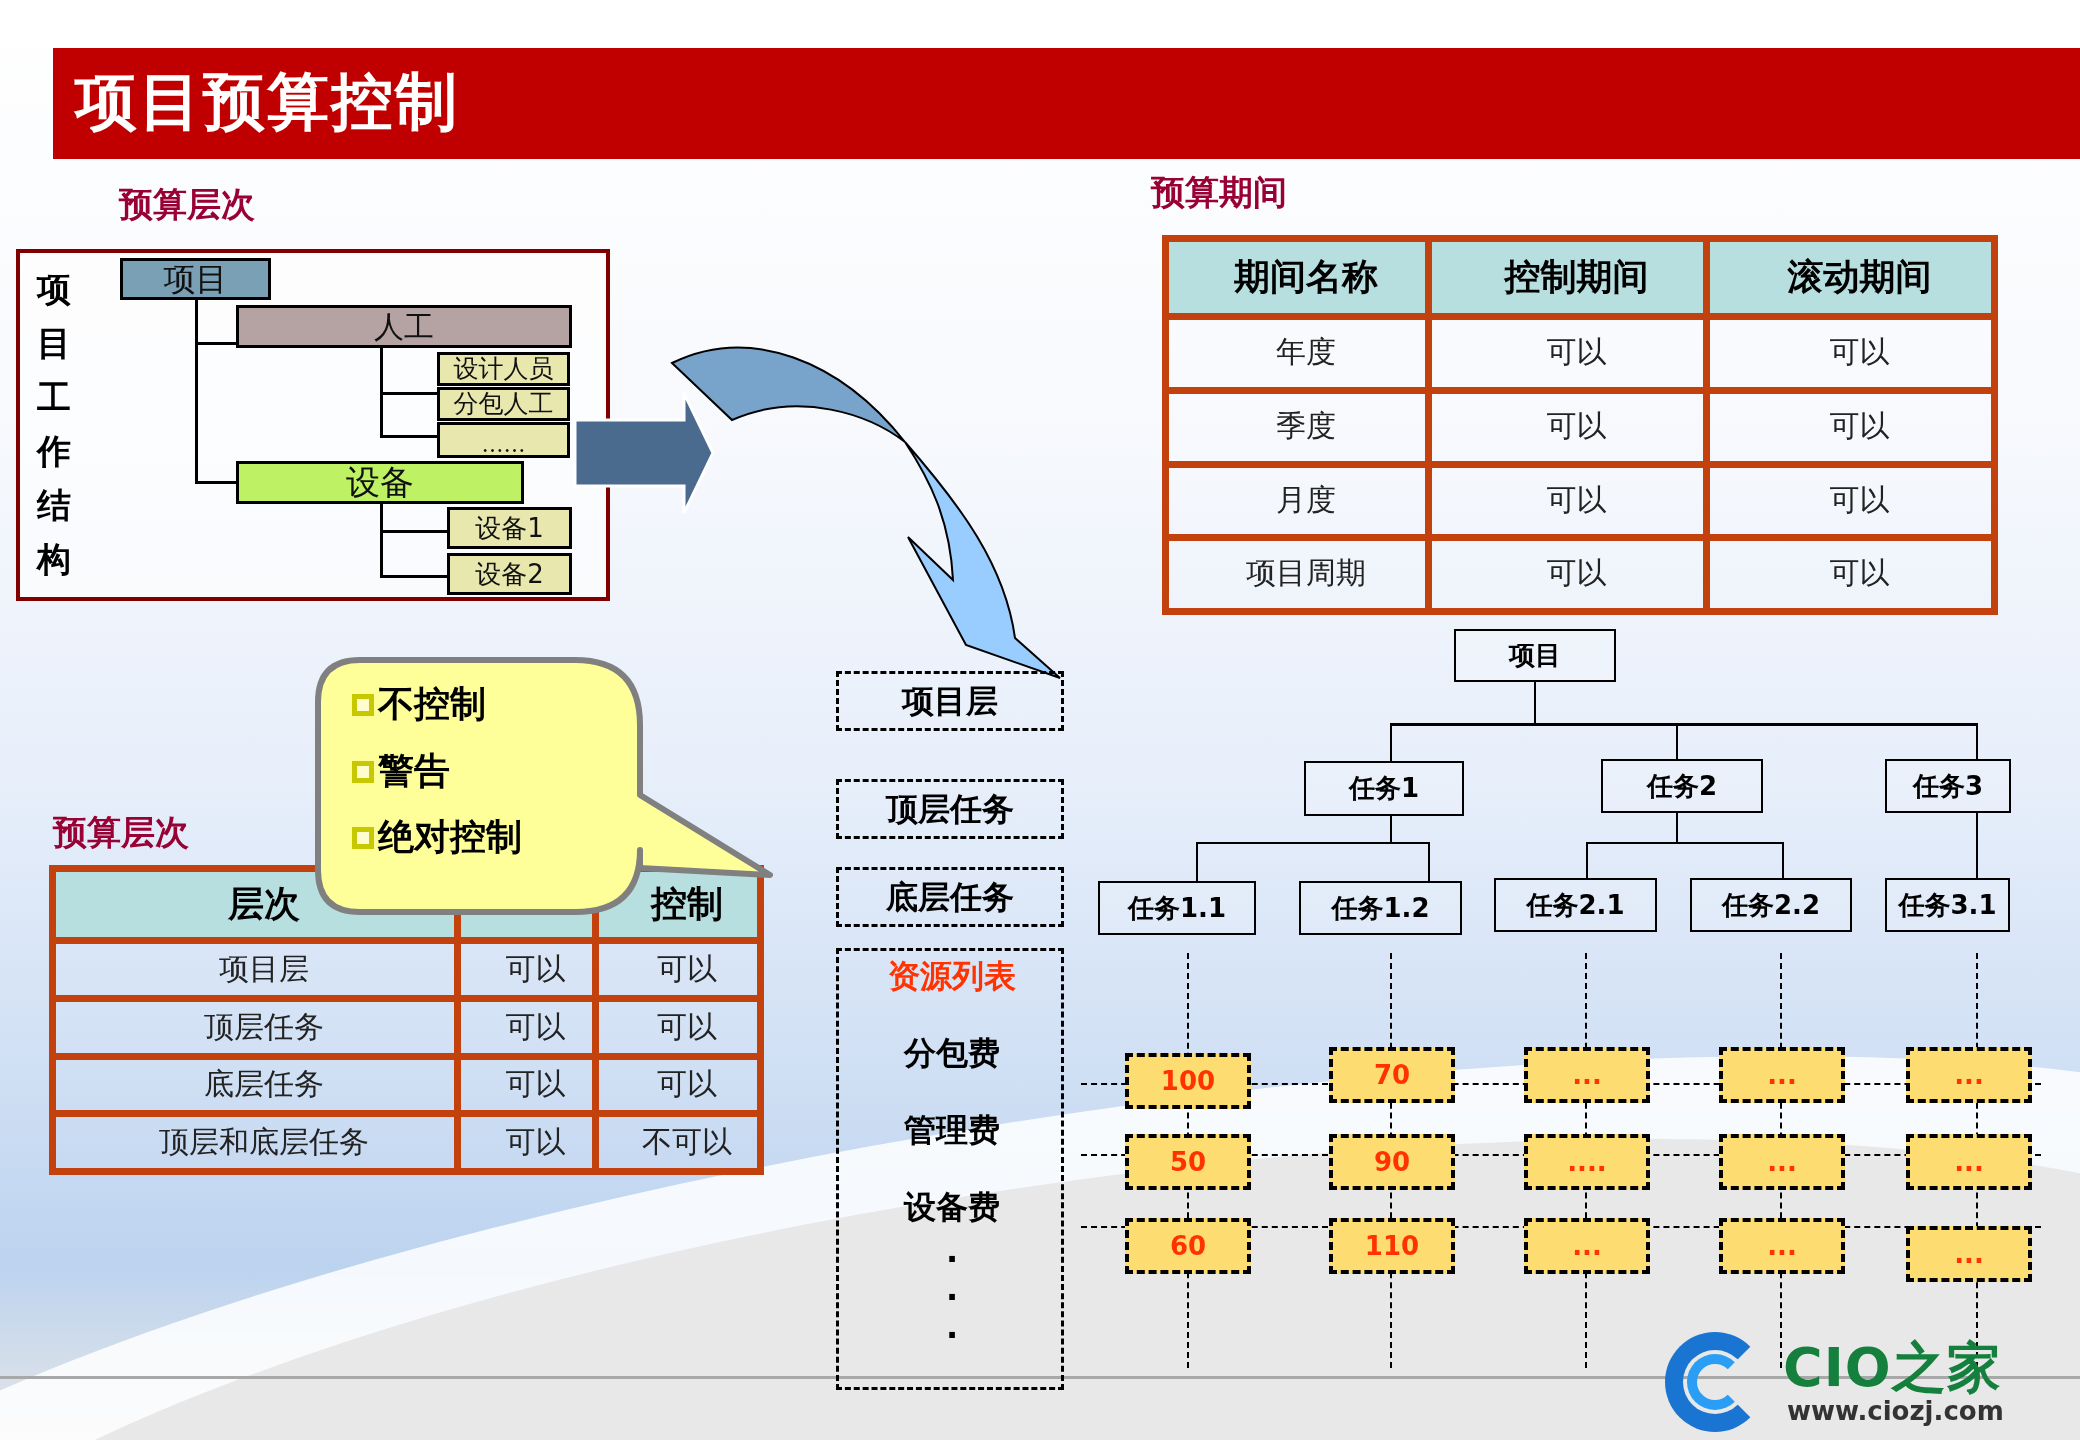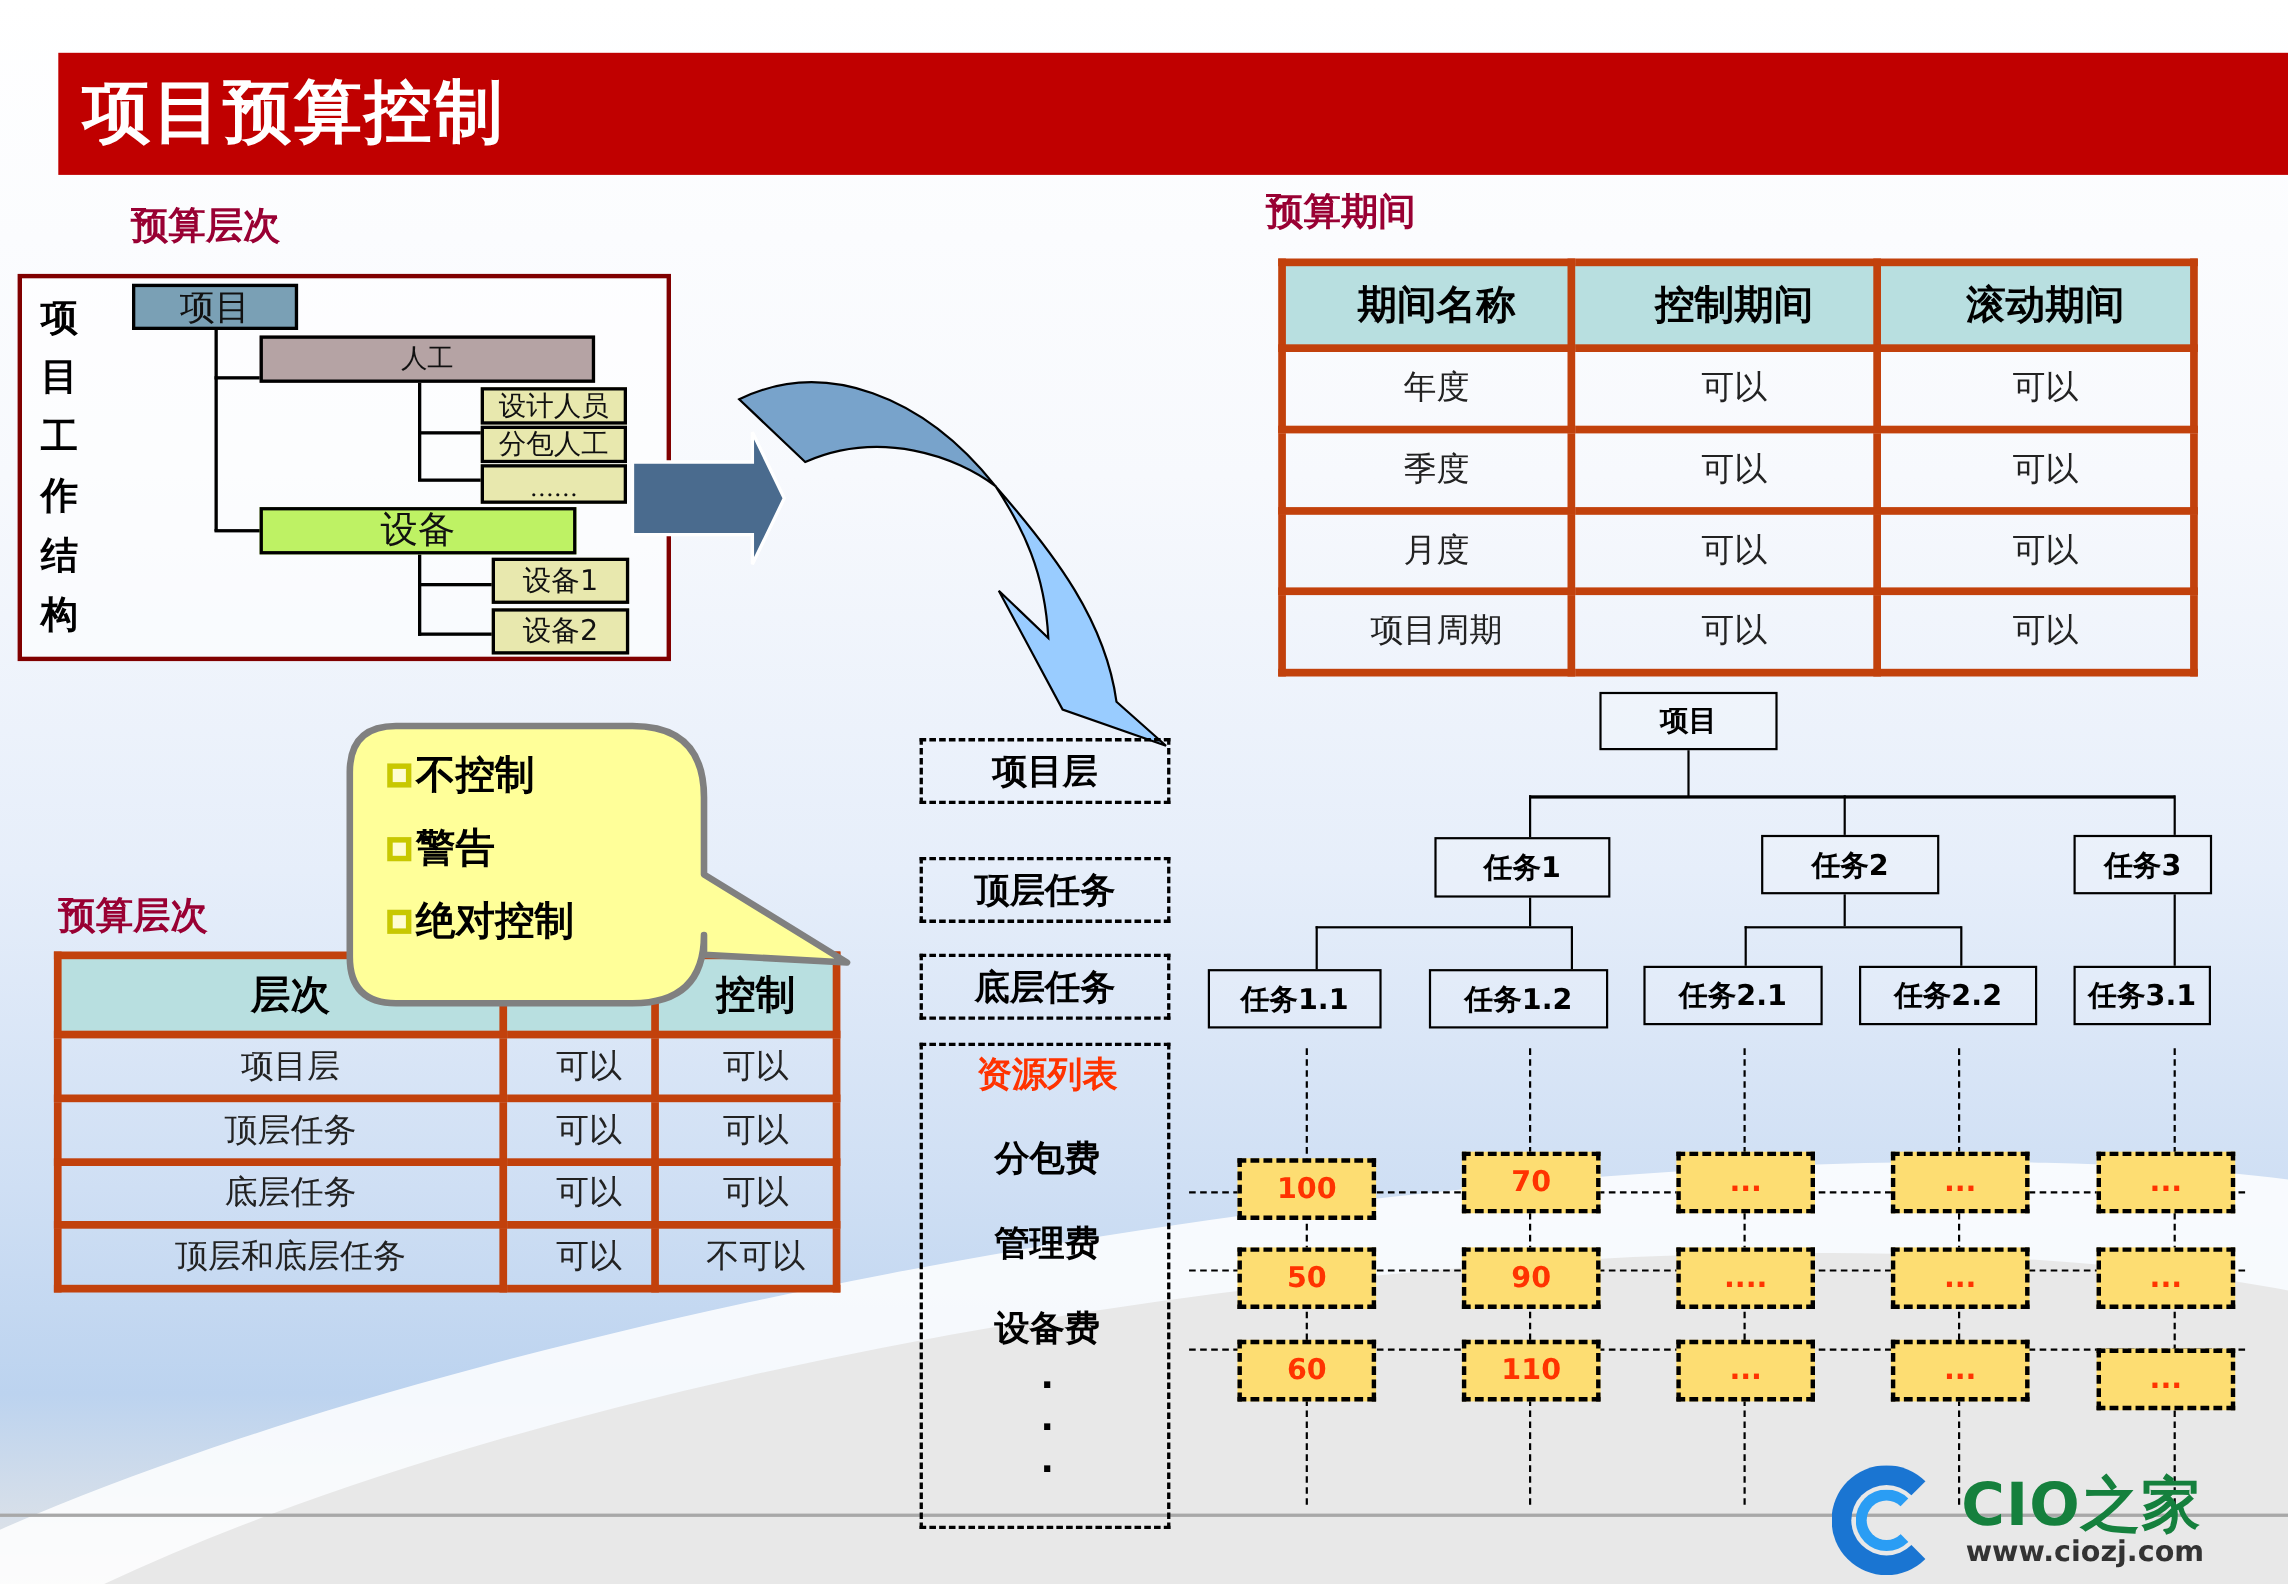--- a/index.html
+++ b/index.html
@@ -88,21 +88,21 @@
 <div class="wbs-line" style="left:195px; top:342px; width:42px; height:3px;"></div>
 <div class="wbs-line" style="left:195px; top:481px; width:42px; height:3px;"></div>
 <div class="wbs-line" style="left:380px; top:347px; width:3px; height:90px;"></div>
 <div class="wbs-line" style="left:380px; top:392px; width:58px; height:3px;"></div>
 <div class="wbs-line" style="left:380px; top:435px; width:58px; height:3px;"></div>
 <div class="wbs-line" style="left:380px; top:504px; width:3px; height:74px;"></div>
 <div class="wbs-line" style="left:380px; top:530px; width:68px; height:3px;"></div>
 <div class="wbs-line" style="left:380px; top:575px; width:68px; height:3px;"></div>
 
 <div class="wbs-box" style="left:120px; top:258px; width:151px; height:42px; background:#7aa0b5; font-size:32px; line-height:36px;">项目</div>
-<div class="wbs-box" style="left:236px; top:305px; width:305px; height:43px; background:#b5a3a4; font-size:24px; line-height:37px;">人工</div>
+<div class="wbs-box" style="left:236px; top:305px; width:336px; height:43px; background:#b5a3a4; font-size:30px; line-height:37px;">人工</div>
 <div class="wbs-box" style="left:437px; top:352px; width:133px; height:34px; background:#e8e8ae; font-size:25px; line-height:28px;">设计人员</div>
 <div class="wbs-box" style="left:437px; top:387px; width:133px; height:34px; background:#e8e8ae; font-size:25px; line-height:28px;">分包人工</div>
 <div class="wbs-box" style="left:437px; top:422px; width:133px; height:36px; background:#e8e8ae; font-size:22px; line-height:40px;">……</div>
 <div class="wbs-box" style="left:236px; top:461px; width:288px; height:43px; background:#bef264; font-size:34px; line-height:37px;">设备</div>
 <div class="wbs-box" style="left:447px; top:507px; width:125px; height:42px; background:#e8e8ae; font-size:26px; line-height:36px; font-family:'DejaVu Sans',sans-serif;">设备1</div>
 <div class="wbs-box" style="left:447px; top:553px; width:125px; height:42px; background:#e8e8ae; font-size:26px; line-height:36px; font-family:'DejaVu Sans',sans-serif;">设备2</div>
 
 <svg class="abs" style="left:560px; top:320px;" width="520" height="380" viewBox="0 0 520 380">
   <polygon points="15,100 124,100 124,73 153,133 124,193 124,166 15,166" fill="#4a6b8e" stroke="#ffffff" stroke-width="3"></polygon>
 </svg>

